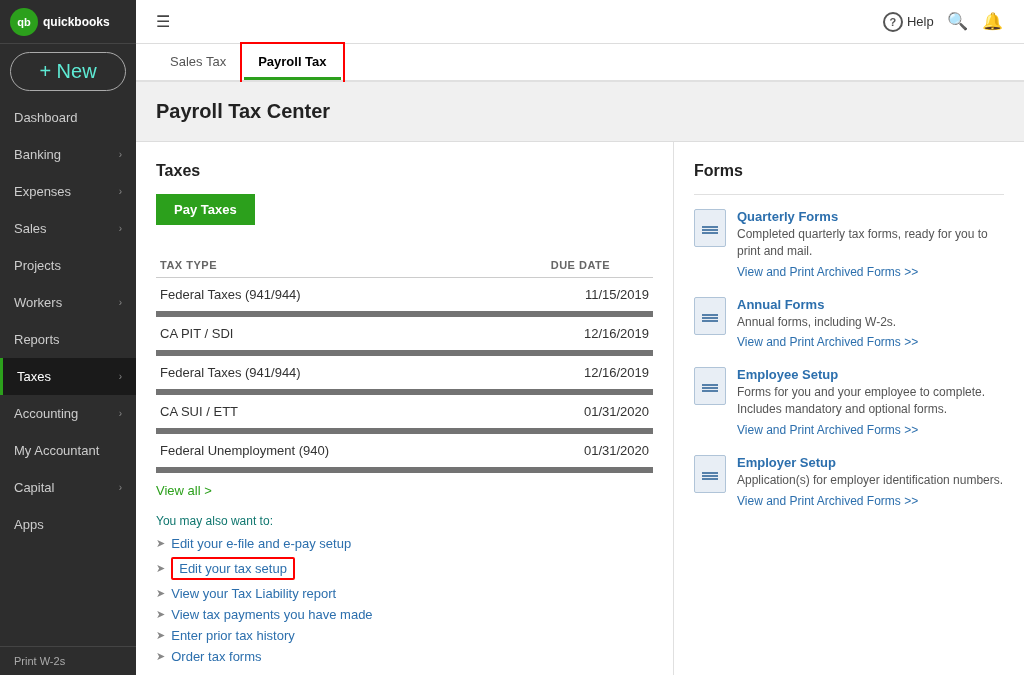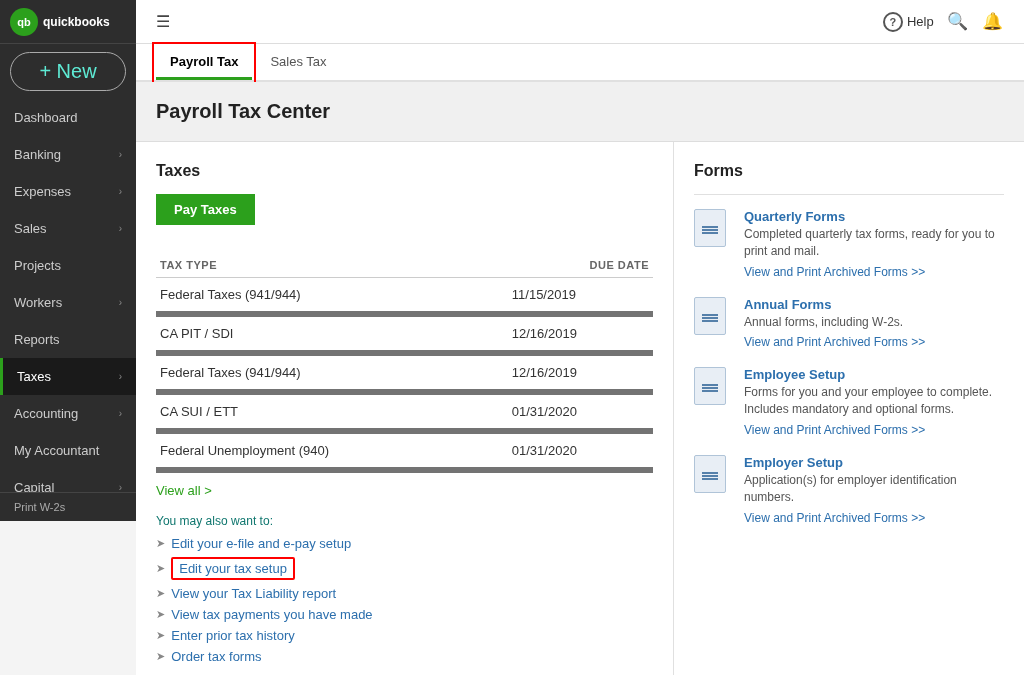--- a/index.html
+++ b/index.html
@@ -6,21 +6,21 @@
     body { font-family: Arial, sans-serif; font-size: 13px; display: flex; height: 675px; overflow: hidden; background: #f4f4f4; }
 
     
     .sidebar {
       width: 136px;
       background: #2d2d2d;
       color: #ccc;
       display: flex;
       flex-direction: column;
       flex-shrink: 0;
-      height: 521px;
+      height: 675px;
       overflow: hidden;
     }
     .sidebar-logo {
       display: flex;
       align-items: center;
       padding: 10px 10px;
       border-bottom: 1px solid #444;
       height: 44px;
     }
     .qb-logo {
@@ -205,23 +205,23 @@
     .tax-table thead tr { border-bottom: 1px solid #ccc; }
     .tax-table th {
       text-align: left;
       font-size: 11px;
       font-weight: 600;
       color: #666;
       padding: 6px 4px;
       text-transform: uppercase;
       letter-spacing: 0.5px;
     }
-    .tax-table th.right { text-align: right; }
+    .tax-table th.right { text-align: center; }
     .tax-table td { padding: 9px 4px; font-size: 13px; color: #333; border-bottom: 6px solid #737373; }
-    .tax-table td.due-date { text-align: left; }
+    .tax-table td.due-date { text-align: right; }
     .due-red { color: #e05b2b; }
     .due-normal { color: #333; }
     .view-all {
       color: #2ca01c;
       font-size: 13px;
       cursor: pointer;
       margin-top: 10px;
       display: inline-block;
     }
     .may-also {
@@ -253,21 +253,21 @@
 
     
     .forms-panel {
       width: 350px;
       flex-shrink: 0;
       padding: 20px;
       overflow-y: auto;
     }
     .form-item {
       display: flex;
-      gap: 18px;
+      gap: 11px;
       margin-bottom: 18px;
     }
     .form-icon {
       width: 32px;
       height: 38px;
       background: #e8eef5;
       border: 1px solid #b0c4d8;
       border-radius: 2px;
       flex-shrink: 0;
       display: flex;
@@ -384,22 +384,22 @@
       <div class="help-btn">
         <div class="icon-circle">?</div>
         <span>Help</span>
       </div>
       <span class="search-icon">🔍</span>
       <span class="bell-icon">🔔</span>
     </div>
   </div>
 
   <div class="tab-bar">
+    <div class="tab">Sales Tax</div>
     <div class="tab active">Payroll Tax</div>
-    <div class="tab">Sales Tax</div>
   </div>
 
   <div class="page-title-bar">Payroll Tax Center</div>
 
   <div class="content-area">
 
     <div class="taxes-panel">
       <div class="panel-title">Taxes</div>
       <button class="pay-taxes-btn">Pay Taxes</button>
 

